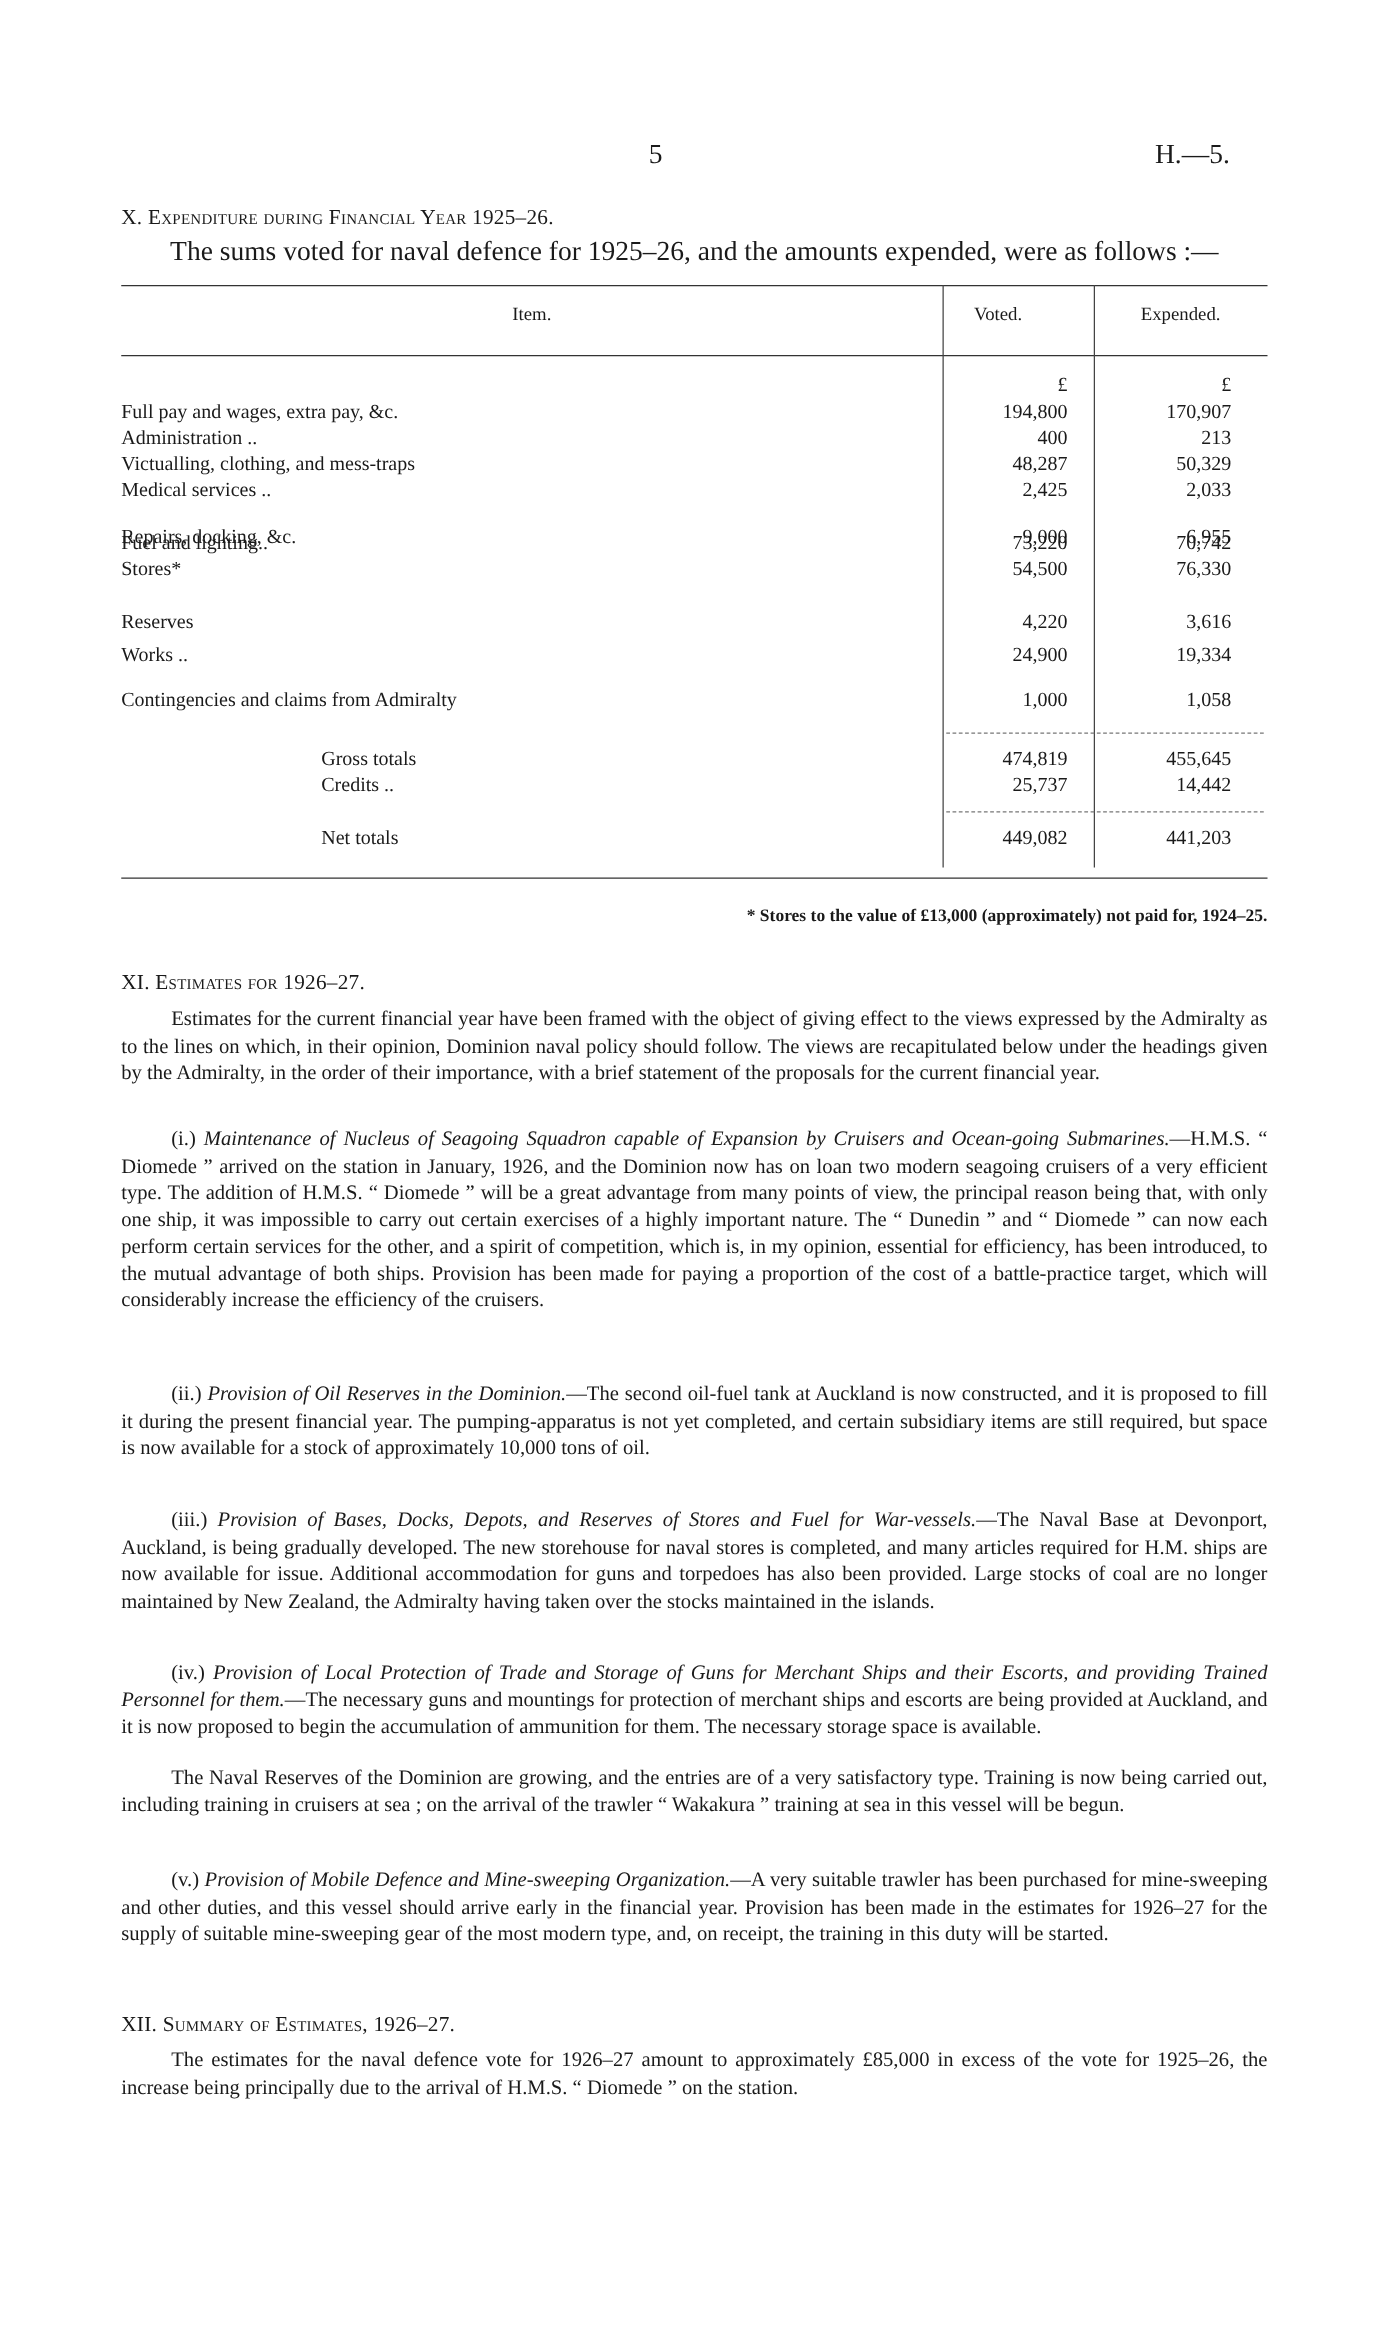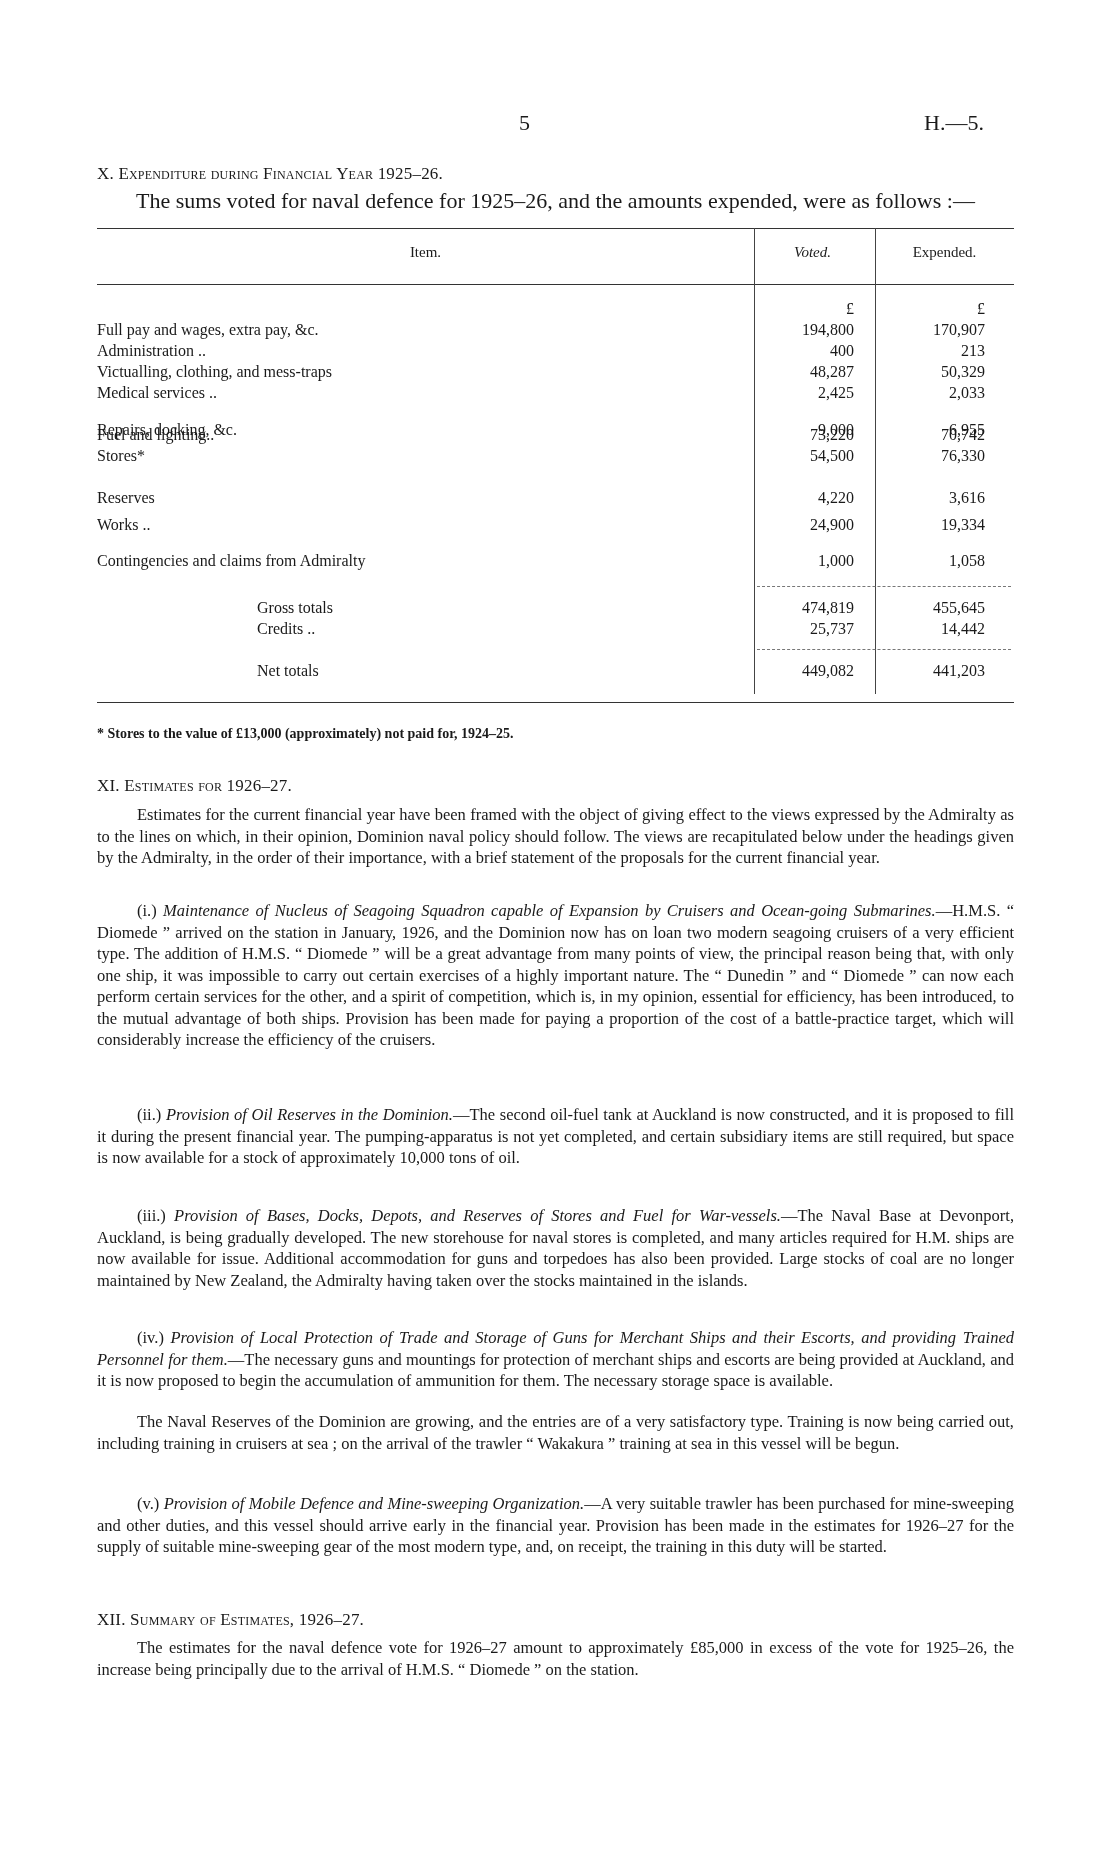--- a/index.html
+++ b/index.html
@@ -17,21 +17,21 @@
   
   .tbl { position: absolute; left: 0; top: 228px; width: 917px; height: 495px; }
   .rule { position: absolute; left: 0; width: 917px; border-top: 1px solid #333; }
   .vline { position: absolute; border-left: 1px solid #444; }
   .th { position: absolute; font-size: 15px; text-align: center; top: 16px; }
   .row { position: absolute; left: 0; width: 917px; height: 21px; font-size: 16px; line-height: 21px; }
   .row .label { position: absolute; left: 0; white-space: nowrap; }
   .row .voted { position: absolute; left: 662px; width: 95px; text-align: right; }
   .row .exp { position: absolute; left: 780px; width: 108px; text-align: right; }
   .subrule { position: absolute; border-top: 1px dashed #777; }
-  .footnote { position: absolute; left: 0; width: 917px; text-align: left; font-size: 14px; font-weight: bold; top: 726px; }
+  .footnote { position: absolute; left: 0; width: 917px; text-align: right; font-size: 14px; font-weight: bold; top: 726px; }
   .para { position: absolute; left: 0; width: 917px; font-size: 16.5px; line-height: 21.5px; text-align: justify; margin: 0; }
   .para .ind { display: inline-block; width: 40px; }
   i { font-style: italic; }
 </style>
 </head>
 <body>
 
 <div class="page">
   <div class="hdr hdr-page">5</div>
   <div class="hdr hdr-ref">H.—5.</div>
@@ -41,21 +41,21 @@
     <span>Expenditure during Financial Year 1925–26.</span>
   </div>
   <div class="intro">The sums voted for naval defence for 1925–26, and the amounts expended, were as follows :—</div>
 
   <div class="tbl">
     <div class="rule" style="top:0;"></div>
     <div class="rule" style="top:56px;"></div>
     <div class="vline" style="left:657px; top:0; height:466px;"></div>
     <div class="vline" style="left:778px; top:0; height:466px;"></div>
     <div class="th" style="left:0; width:657px;">Item.</div>
-    <div class="th" style="left:655px; width:121px;font-style:italic;">Voted.</div>
+    <div class="th" style="left:641px; width:121px;">Voted.</div>
     <div class="th" style="left:778px; width:139px;">Expended.</div>
 
     <div class="row" style="top:70px;">
       <span class="voted">£</span>
       <span class="exp">£</span>
     </div>
 
     <div class="row" style="top:91px;">
         <span class="label">Full pay and wages, extra pay, &amp;c.</span>
         <span class="voted">194,800</span>

